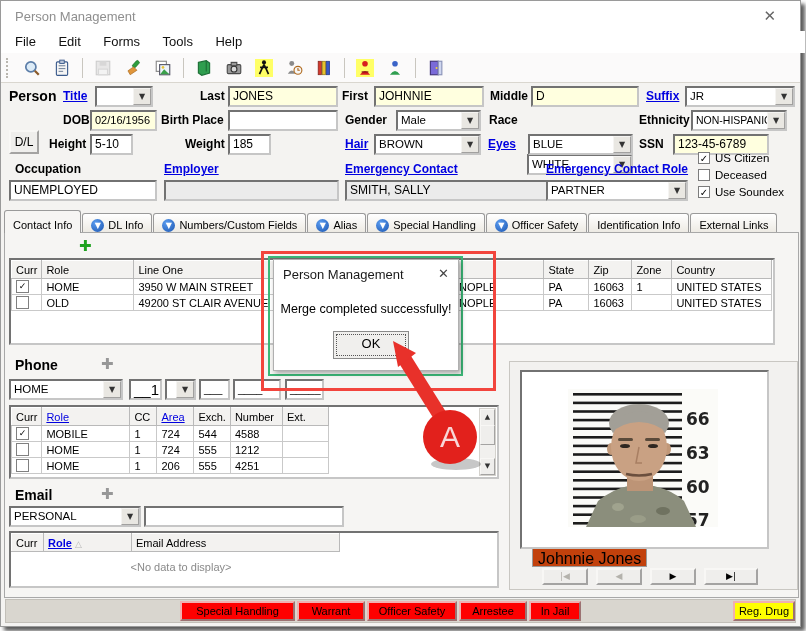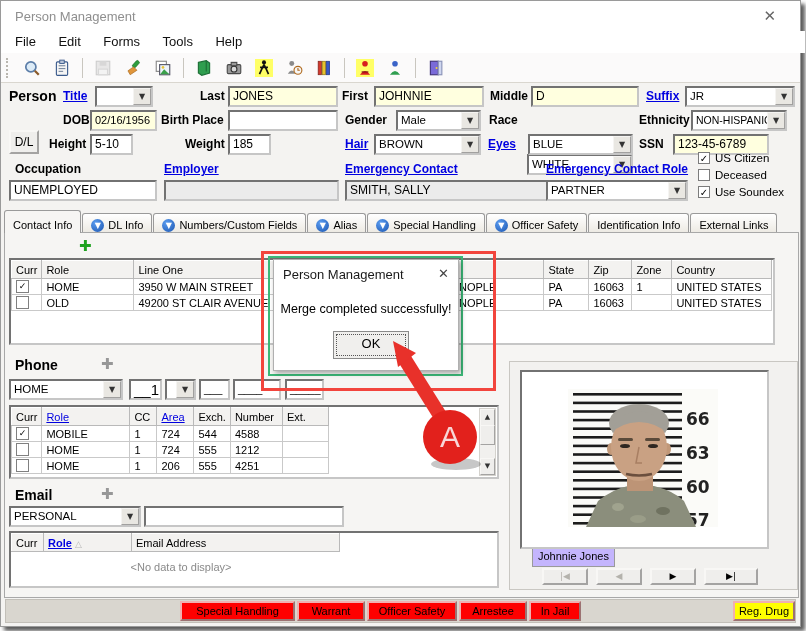--- a/index.html
+++ b/index.html
@@ -66,22 +66,22 @@
   
   .vscroll{position:absolute;width:15px;background:#f1f0ee;border:1px solid #d4d2cd;}
   .sbtn{position:absolute;left:0;width:13px;height:15px;background:#efeeec;border:1px outset #f8f7f5;
         font:7px "DejaVu Sans",sans-serif;text-align:center;line-height:14px;color:#333;cursor:pointer;}
   .sthumb{position:absolute;left:0;top:16px;width:13px;height:18px;background:#efeeec;border:1px outset #f8f7f5;cursor:grab;}
   
   .photo-panel{position:absolute;left:508px;top:360px;width:289px;height:229px;background:#f2f1ef;
                border:1px solid #c9c7c2;box-sizing:border-box;}
   .photo-frame{position:absolute;left:10px;top:8px;width:249px;height:179px;background:#fff;
                border:2px inset #c6c6c6;box-sizing:border-box;}
-  .caption-tab{position:absolute;left:22px;top:187px;height:16px;padding:1px 5px 0 5px;background:#c4b5fd;
-               border:1px solid #9a9a9a;border-top:none;font-size:11px;white-space:nowrap;}
+  .caption-tab{position:absolute;left:22px;top:187px;height:16px;padding:1px 5px 0 5px;background:#c2410c;
+               border:1px solid #9a9a9a;border-top:none;font-size:16px;white-space:nowrap;}
   .navbtn{position:absolute;top:206px;width:46px;height:17px;background:#efeeec;border:2px outset #f8f7f5;
           box-sizing:border-box;font:9px "DejaVu Sans",sans-serif;text-align:center;line-height:13px;cursor:pointer;}
   .navbtn.dim{color:#b4b2ac;}
   
   .statusbar{position:absolute;left:4px;top:598px;width:791px;height:24px;background:#d9d6cf;
              border:1px solid #c2bfb8;box-sizing:border-box;}
   .sbbtn{position:absolute;top:1px;height:20px;border:2px outset #f0b0b0;box-sizing:border-box;
          font-size:11px;text-align:center;line-height:16px;color:#000;cursor:pointer;white-space:nowrap;overflow:hidden;}
   
   .ann-red-box{position:absolute;left:260px;top:250px;width:229px;height:134px;border:3px solid #f2453d;z-index:28;pointer-events:none;}

